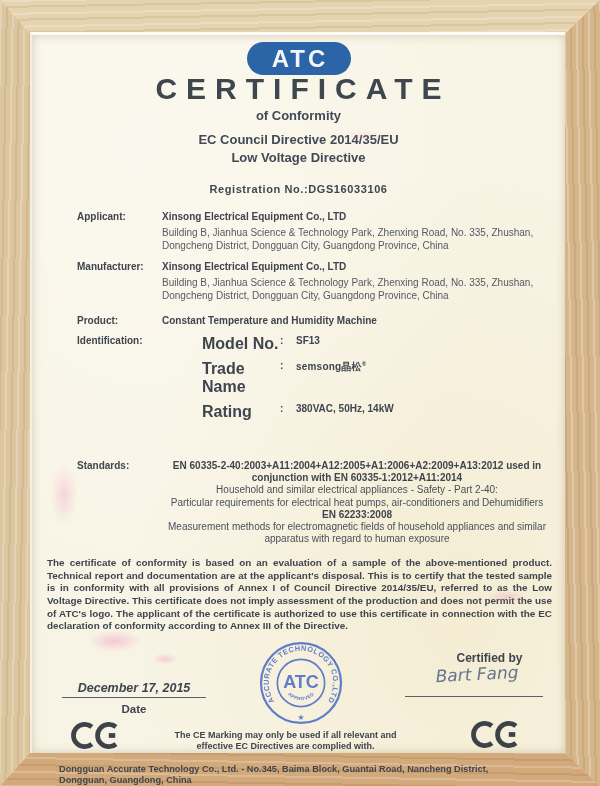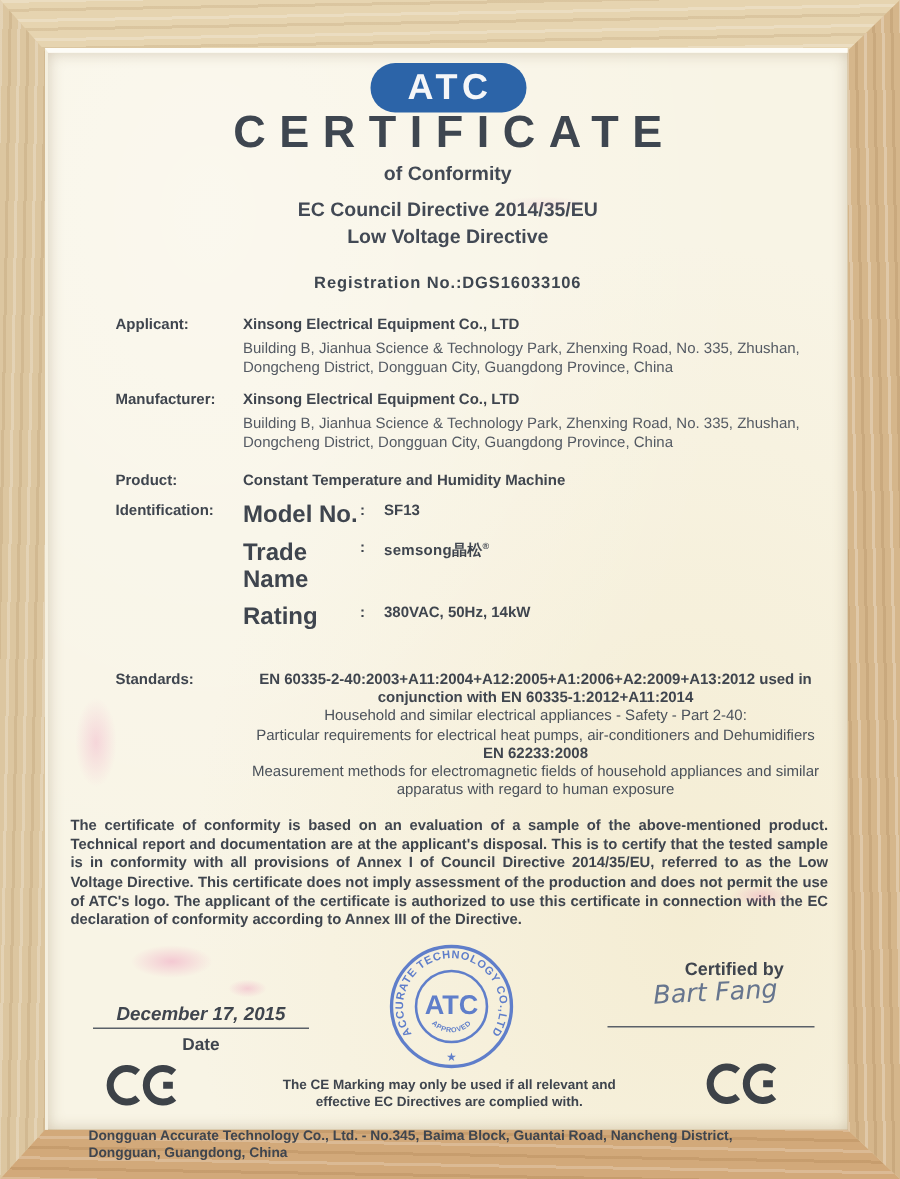--- a/index.html
+++ b/index.html
@@ -67,28 +67,28 @@
   .registration{text-align:center;font-size:11px;font-weight:bold;margin-top:18px;color:#3e4650;letter-spacing:.6px;}
 
   
   .fields{margin-top:16px;padding-left:45px;padding-right:13px;}
   .frow{display:flex;margin-bottom:9px;}
   .flabel{flex:0 0 85px;font-size:10px;font-weight:bold;color:#3f454e;}
   .fvalue{flex:1;font-size:10px;}
   .fname{font-weight:bold;color:#3f454e;}
   .faddr{margin-top:4px;line-height:1.3;color:#545a63;max-width:392px;}
   .frow.product{margin-top:13px;}
-  .frow.ident{margin-top:2px;}
+  .frow.ident{margin-top:2px;gap:40px;}
   .subrow{display:flex;margin-bottom:7px;}
   .subname{flex:0 0 78px;font-weight:bold;font-size:16px;color:#3f454e;}
   .subcolon{flex:0 0 16px;font-weight:bold;font-size:10px;color:#3f454e;}
   .subval{font-weight:bold;font-size:10px;color:#3f454e;text-align:right;}
   .brand{letter-spacing:.2px;}
   .brand sup{font-size:6px;}
-  .frow.standards{margin-top:20px;margin-bottom:0;}
+  .frow.standards{margin-top:32px;margin-bottom:0;}
   .stline{font-size:10px;line-height:1.22;max-width:392px;color:#4a515a;text-align:center;}
   .stline.b{font-weight:bold;color:#3f454e;}
 
   
   .declaration{
     margin:12px 13px 0 15px;font-size:9.9px;font-weight:bold;color:#3f454e;
     text-align:justify;line-height:1.27;
   }
 
   
@@ -101,21 +101,21 @@
   }
   .sig-line{position:absolute;left:373px;top:59px;width:138px;border-bottom:1.4px solid #5a6068;}
   .date-text{position:absolute;left:32px;top:44px;width:140px;text-align:center;font-size:12.5px;font-weight:bold;color:#3f454e;font-style:italic;}
   .date-line{position:absolute;left:30px;top:60px;width:144px;border-bottom:1.4px solid #5a6068;}
   .date-label{position:absolute;left:32px;top:66px;width:140px;text-align:center;font-size:11.5px;font-weight:bold;color:#3f454e;}
   .stamp{position:absolute;left:226px;top:3px;width:86px;height:86px;opacity:.88;}
   .ce-mark{position:absolute;width:52px;height:31px;}
   .ce-left{left:37px;top:83px;}
   .ce-right{left:437px;top:82px;}
   .ce-note{
-    position:absolute;left:135px;top:93px;width:265px;text-align:center;
+    position:absolute;left:121px;top:93px;width:265px;text-align:center;
     font-size:9px;font-weight:bold;line-height:1.2;color:#3f454e;
   }
 
   
   .footer-address{
     margin:3px 15px 0 27px;max-width:470px;font-size:9.2px;font-weight:bold;
     line-height:1.25;color:#3f454e;
   }
   .footer-contact{display:flex;margin-top:11px;padding-left:27px;font-size:14px;font-weight:bold;color:#3f454e;}
   .footer-contact .tel{flex:0 0 170px;}

